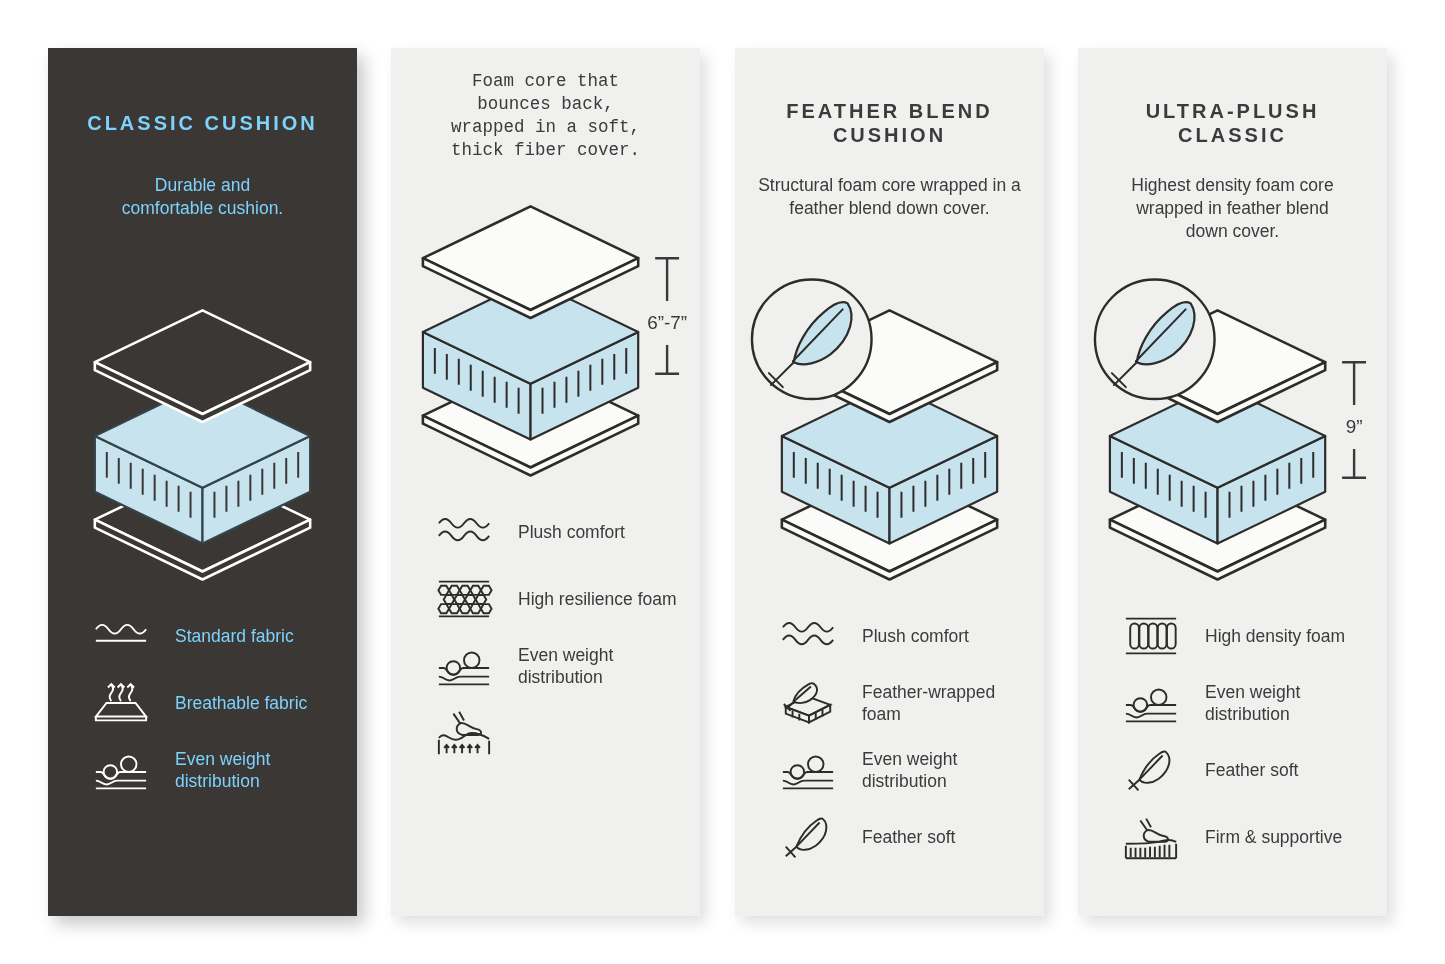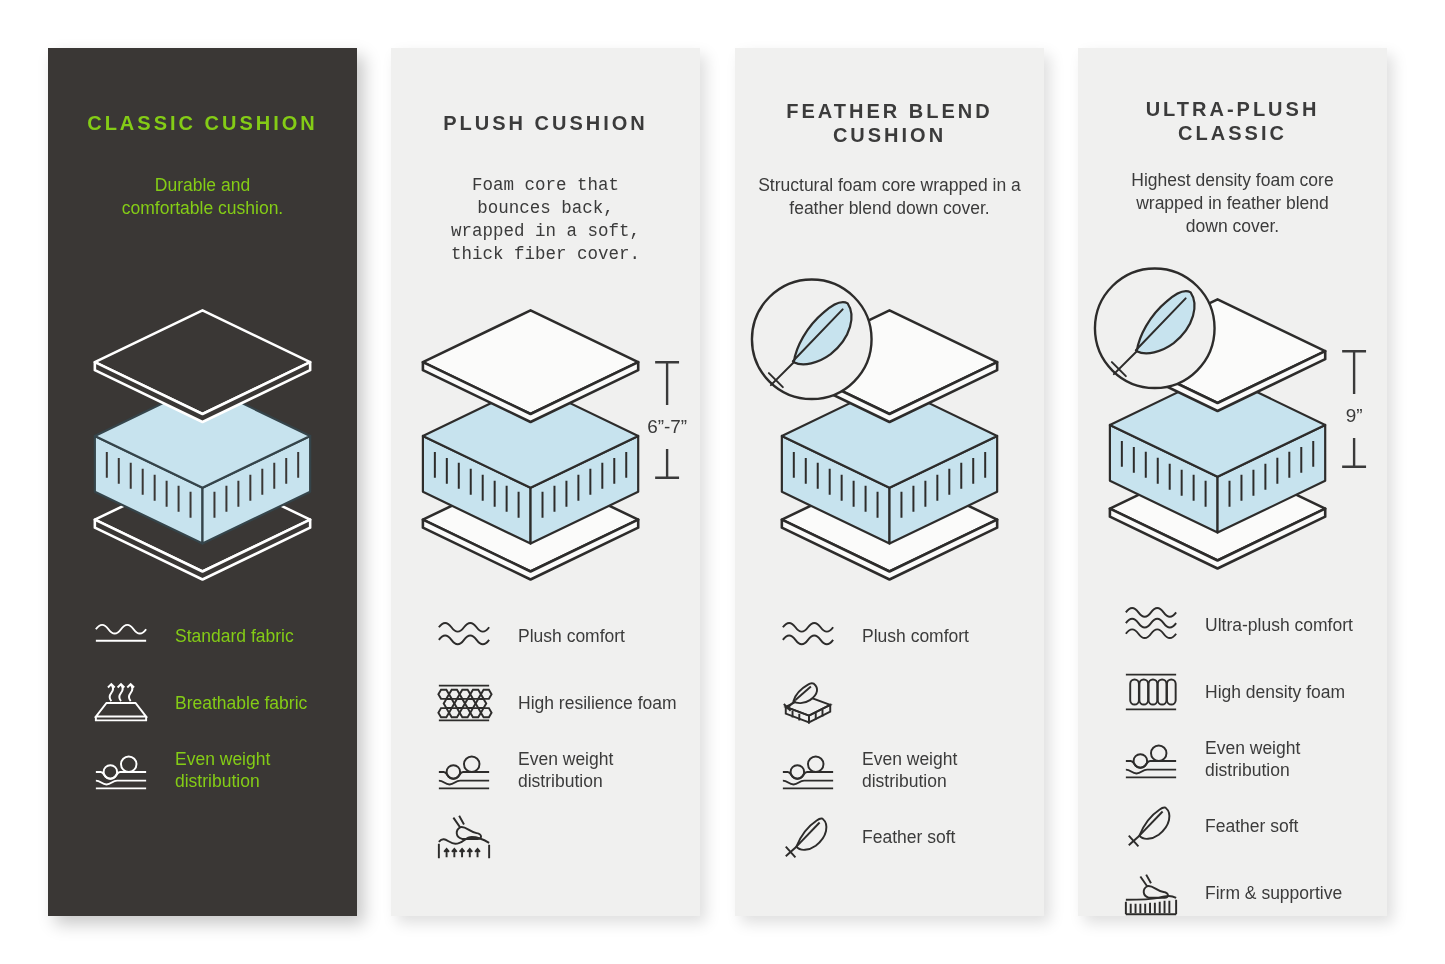--- a/index.html
+++ b/index.html
@@ -9,21 +9,21 @@
   }
   .panel{
     position:absolute;top:48px;width:309px;height:868px;
     display:flex;flex-direction:column;
     --line:#2d2c2b; --bg:#f0f0ef; --blue:#c7e3ee; --slab:#fbfbfa; --tick:#2d2c2b; --blkline:#2d2c2b;
     background:var(--bg);color:#3b3b3b;
     box-shadow:6px 7px 14px rgba(0,0,0,.13);
   }
   .panel-dark{
     --line:#ffffff; --bg:#3a3735; --slab:#3a3735; --tick:#3a3735; --blkline:#35444a;
-    background:var(--bg);color:#84cc16;
+    background:var(--bg);color:#7dd3fc;
     box-shadow:7px 8px 16px rgba(0,0,0,.22);
   }
   .panel-1{left:48px;} .panel-2{left:391px;} .panel-3{left:735px;} .panel-4{left:1078px;}
 
   .title{
     margin-top:48px;height:56px;display:flex;align-items:center;justify-content:center;
     text-align:center;font-weight:bold;font-size:20px;letter-spacing:3px;line-height:1.18;
     padding:0 18px;
   }
   .desc{
@@ -102,21 +102,20 @@
           <path d="M4,34 C9,34 10,38 15,38 C20,38 21,34 26,34 L56,34"></path>
           <path d="M4,42 L56,42"></path>
         </svg>
       </span>
       <span class="f-label">Even weight distribution</span>
     </div>
   </div>
 </div>
 
 <div class="panel panel-2">
-  <div class="title">PLUSH CUSHION</div>
   <div class="desc">Foam core that bounces back, wrapped in a soft, thick fiber cover.</div>
   <div class="diagram">
     <svg width="310" height="330" viewBox="0 0 310 330">
       <path class="slab" d="M140,213 L248,265 L140,317 L32,265 Z"></path>
       <path class="slab" d="M32,265 L140,317 L248,265 L248,273 L140,325 L32,273 Z"></path>
       <path class="blk" d="M32,181 L140,233 L140,289 L32,237 Z"></path>
       <path class="blk" d="M140,233 L248,181 L248,237 L140,289 Z"></path>
       <path class="blk" d="M140,129 L248,181 L140,233 L32,181 Z"></path>
       <path class="tickline" d="M44,197 L44,223 M56,203 L56,229 M68,208 L68,234 M80,214 L80,240 M92,220 L92,246 M104,226 L104,252 M116,231 L116,257 M128,237 L128,263"></path>
       <path class="tickline" d="M152,237 L152,263 M164,231 L164,257 M176,226 L176,252 M188,220 L188,246 M200,214 L200,240 M212,208 L212,234 M224,203 L224,229 M236,197 L236,223"></path>
@@ -230,20 +229,21 @@
           <path d="M7,27 L29,16 L53,25 L31,36 Z"></path>
           <path d="M7,27 L31,36 L31,43 L7,34 Z"></path>
           <path d="M31,36 L53,25 L53,32 L31,43 Z"></path>
           <path stroke-width="1.5" d="M14,31 L14,38 M21,34 L21,41 M38,33 L38,40 M45,30 L45,37"></path>
           <path style="fill:var(--bg)" stroke-width="1.9" d="M36,3 C41,7 41,14 32,20 C26,24 18,24 15,21 C17,14 23,8 30,4 C32,2.6 34,2.2 36,3 Z"></path>
           <path stroke-width="1.9" d="M33,6 L17,20"></path>
           <path stroke-width="1.9" d="M17,20 L8,29"></path>
           <path stroke-width="1.9" d="M5,24 L12,31"></path>
         </svg>
       </span>
+      <span class="f-label">Feather-wrapped foam</span>
     </div>
     <div class="feature">
       <span class="f-icon">
         <svg width="58" height="46" viewBox="0 0 60 46">
           <path d="M4,25 L9,25 C13,25 12,32 19,32 C26,32 25,25 29,25 L56,25"></path>
           <circle cx="19" cy="25" r="7"></circle>
           <circle cx="38" cy="17" r="8"></circle>
           <path d="M4,34 C9,34 10,38 15,38 C20,38 21,34 26,34 L56,34"></path>
           <path d="M4,42 L56,42"></path>
         </svg>
@@ -288,30 +288,20 @@
       <g>
         <path class="marker" d="M265,107 L289,107 M277,107 L277,150 M277,194 L277,223 M265,223 L289,223"></path>
         <text class="marker-label" x="277" y="178" text-anchor="middle">9”</text>
       </g>
     </svg>
   </div>
   <div class="features">
     <div class="feature">
       <span class="f-icon">
         <svg width="58" height="46" viewBox="0 0 60 46">
-          <path d="M4,10 q6.5,-9 13,0 t13,0 t13,0 t13,0"></path>
-          <path d="M4,21 q6.5,-9 13,0 t13,0 t13,0 t13,0"></path>
-          <path d="M4,32 q6.5,-9 13,0 t13,0 t13,0 t13,0"></path>
-        </svg>
-      </span>
-      <span class="f-label">Ultra-plush comfort</span>
-    </div>
-    <div class="feature">
-      <span class="f-icon">
-        <svg width="58" height="46" viewBox="0 0 60 46">
           <path d="M4,5 L56,5"></path>
             <path d="M4,41 L56,41"></path>
           <rect x="8.5" y="10" width="9" height="26" rx="4.5" stroke-width="1.9"></rect>
           <rect x="18" y="10" width="9" height="26" rx="4.5" stroke-width="1.9"></rect>
           <rect x="27.5" y="10" width="9" height="26" rx="4.5" stroke-width="1.9"></rect>
           <rect x="37" y="10" width="9" height="26" rx="4.5" stroke-width="1.9"></rect>
           <rect x="46.5" y="10" width="9" height="26" rx="4.5" stroke-width="1.9"></rect>
         </svg>
       </span>
       <span class="f-label">High density foam</span>

